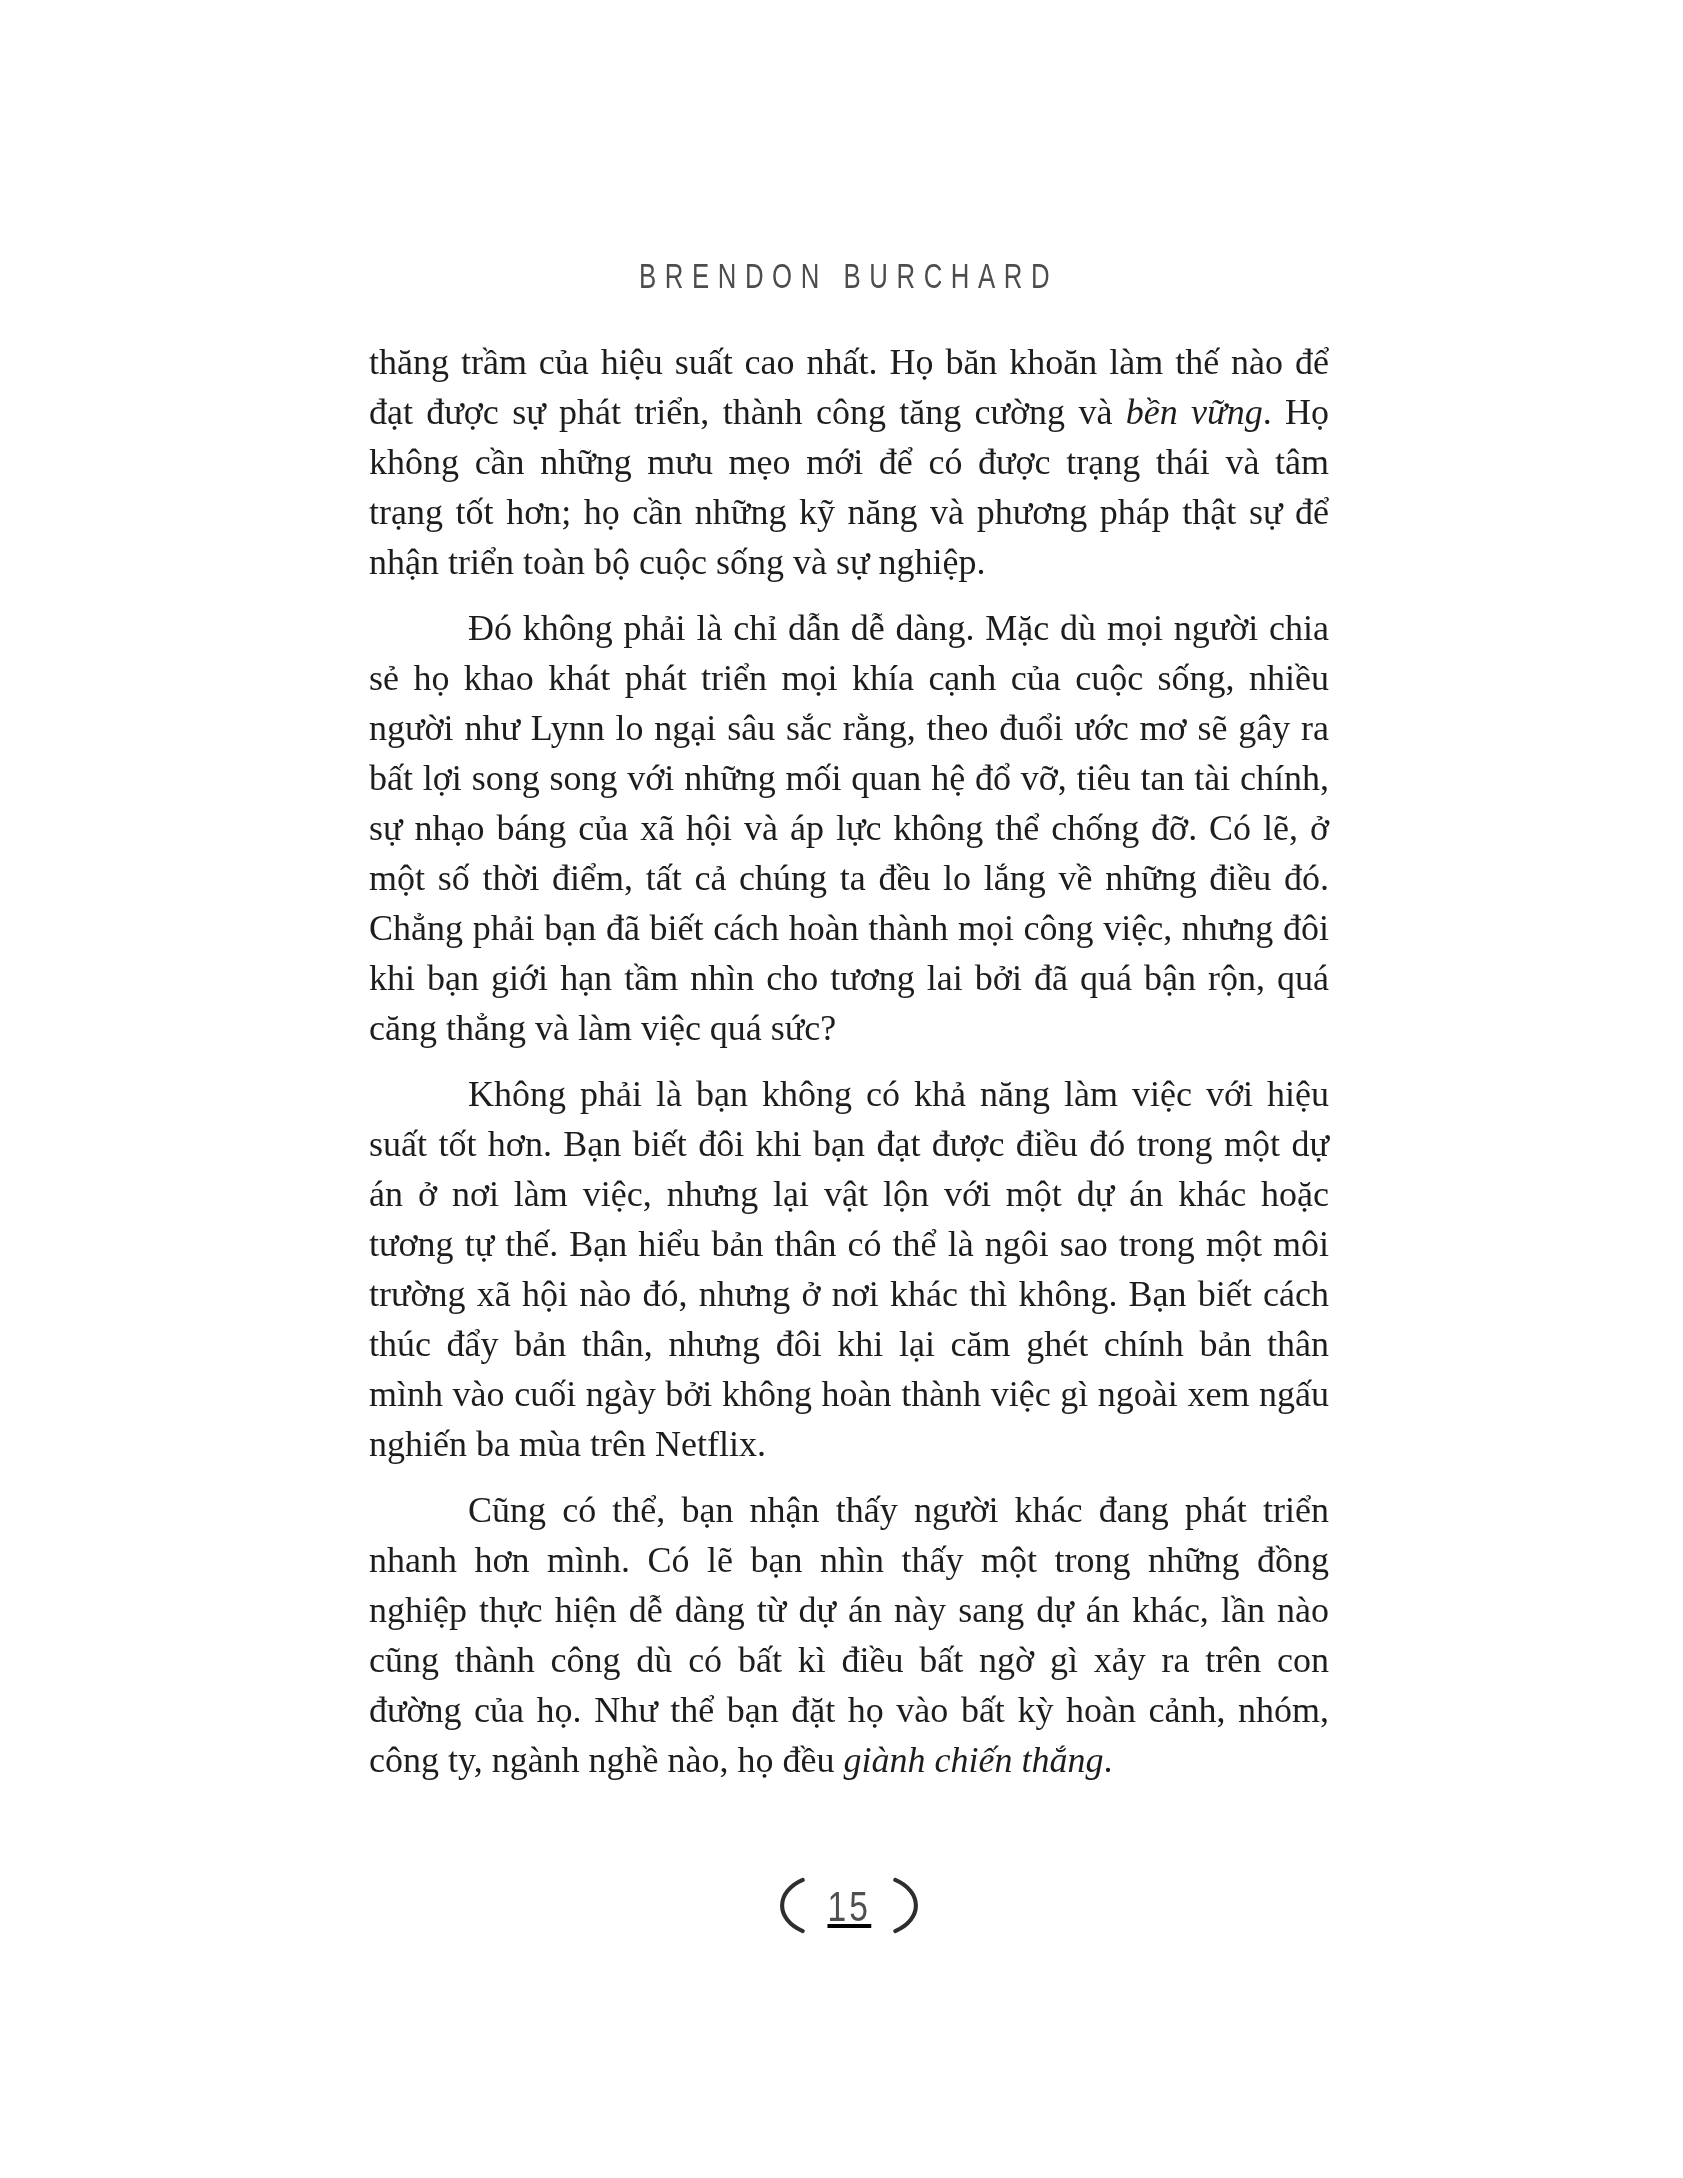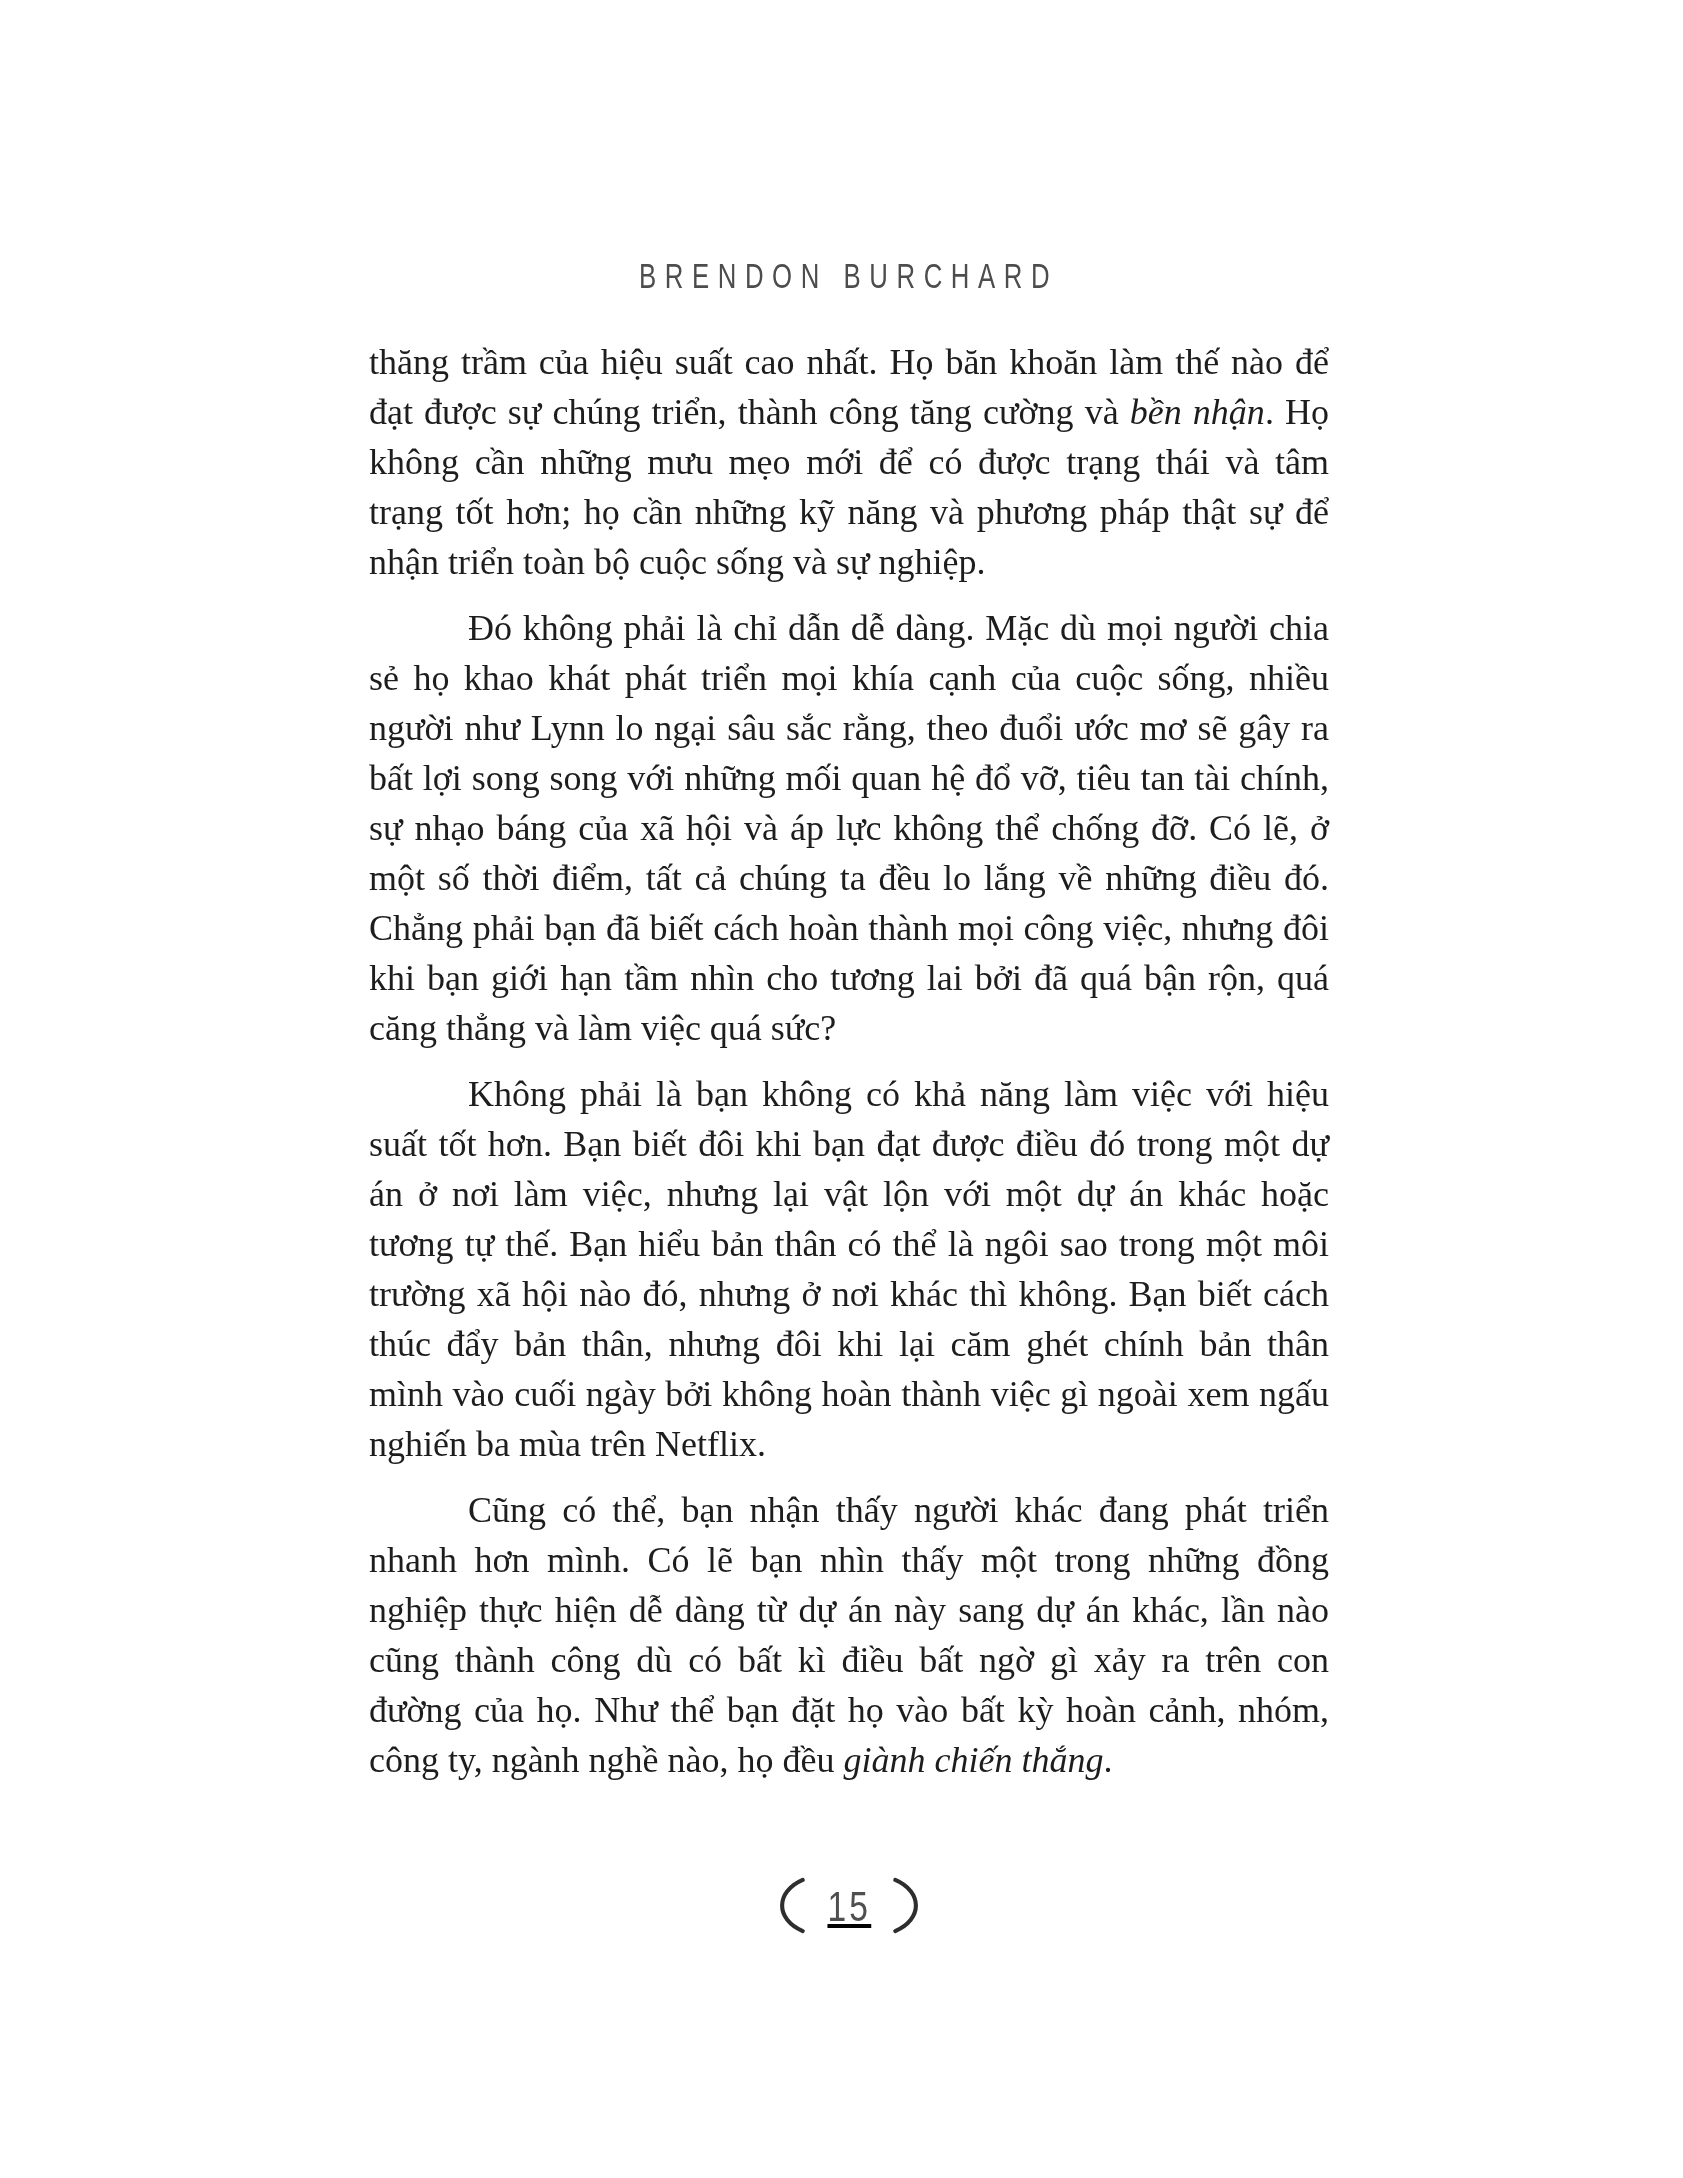--- a/index.html
+++ b/index.html
@@ -89,21 +89,21 @@
 </head>
 <body>
 
 <div class="page">
 
   <div class="running-header">
     <span class="hdr-inner">BRENDON BURCHARD</span>
   </div>
 
   <div class="body-text" id="body-text">
-      <p><span>thăng trầm của hiệu suất cao nhất. Họ băn khoăn làm thế nào để đạt được sự chúng triển, thành công tăng cường và </span><span class="em">bền nhận</span><span>. Họ không cần những mưu mẹo mới để có được trạng thái và tâm trạng tốt hơn; họ cần những kỹ năng và phương pháp thật sự để nhận triển toàn bộ cuộc sống và sự nghiệp.</span></p>
+      <p><span>thăng trầm của hiệu suất cao nhất. Họ băn khoăn làm thế nào để đạt được sự phát triển, thành công tăng cường và </span><span class="em">bền vững</span><span>. Họ không cần những mưu mẹo mới để có được trạng thái và tâm trạng tốt hơn; họ cần những kỹ năng và phương pháp thật sự để nhận triển toàn bộ cuộc sống và sự nghiệp.</span></p>
       <p class="indent"><span>Đó không phải là chỉ dẫn dễ dàng. Mặc dù mọi người chia sẻ họ khao khát phát triển mọi khía cạnh của cuộc sống, nhiều người như Lynn lo ngại sâu sắc rằng, theo đuổi ước mơ sẽ gây ra bất lợi song song với những mối quan hệ đổ vỡ, tiêu tan tài chính, sự nhạo báng của xã hội và áp lực không thể chống đỡ. Có lẽ, ở một số thời điểm, tất cả chúng ta đều lo lắng về những điều đó. Chẳng phải bạn đã biết cách hoàn thành mọi công việc, nhưng đôi khi bạn giới hạn tầm nhìn cho tương lai bởi đã quá bận rộn, quá căng thẳng và làm việc quá sức?</span></p>
       <p class="indent"><span>Không phải là bạn không có khả năng làm việc với hiệu suất tốt hơn. Bạn biết đôi khi bạn đạt được điều đó trong một dự án ở nơi làm việc, nhưng lại vật lộn với một dự án khác hoặc tương tự thế. Bạn hiểu bản thân có thể là ngôi sao trong một môi trường xã hội nào đó, nhưng ở nơi khác thì không. Bạn biết cách thúc đẩy bản thân, nhưng đôi khi lại căm ghét chính bản thân mình vào cuối ngày bởi không hoàn thành việc gì ngoài xem ngấu nghiến ba mùa trên Netflix.</span></p>
       <p class="indent"><span>Cũng có thể, bạn nhận thấy người khác đang phát triển nhanh hơn mình. Có lẽ bạn nhìn thấy một trong những đồng nghiệp thực hiện dễ dàng từ dự án này sang dự án khác, lần nào cũng thành công dù có bất kì điều bất ngờ gì xảy ra trên con đường của họ. Như thể bạn đặt họ vào bất kỳ hoàn cảnh, nhóm, công ty, ngành nghề nào, họ đều </span><span class="em">giành chiến thắng</span><span>.</span></p>
     </div>
 
   <div class="page-footer">
     <svg class="arc-svg" width="40" height="57" viewBox="0 0 40 58" aria-hidden="true">
       <path d="M35 3 C7 15 7 43 35 55" stroke="#2e2e2e" stroke-width="4.2" fill="none" stroke-linecap="round"></path>
     </svg>
     <span class="page-num">15</span>

